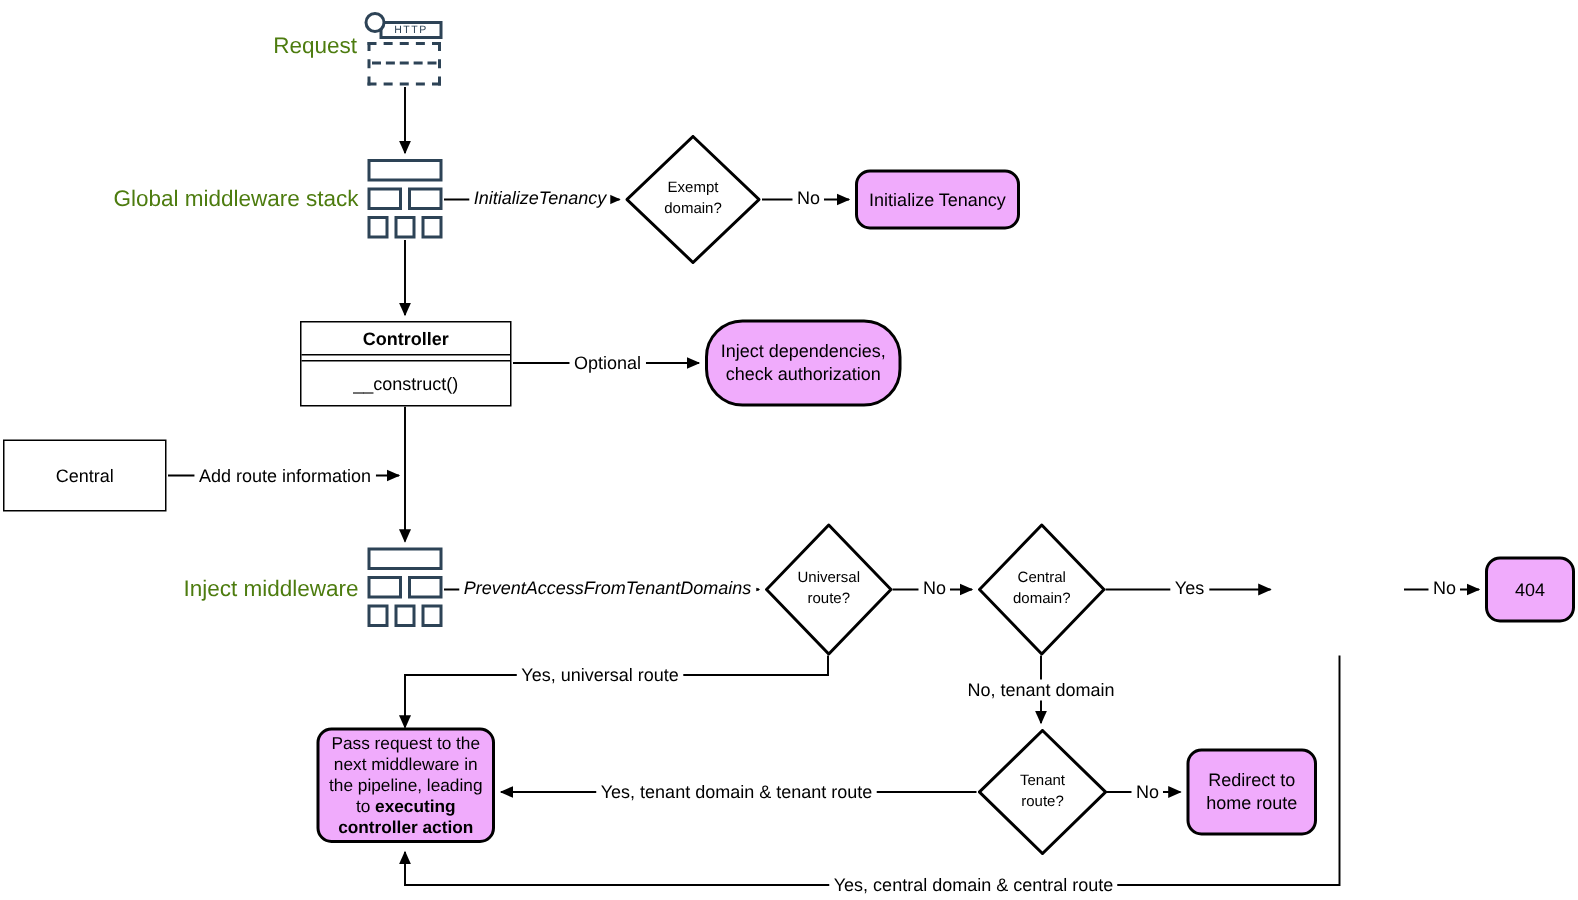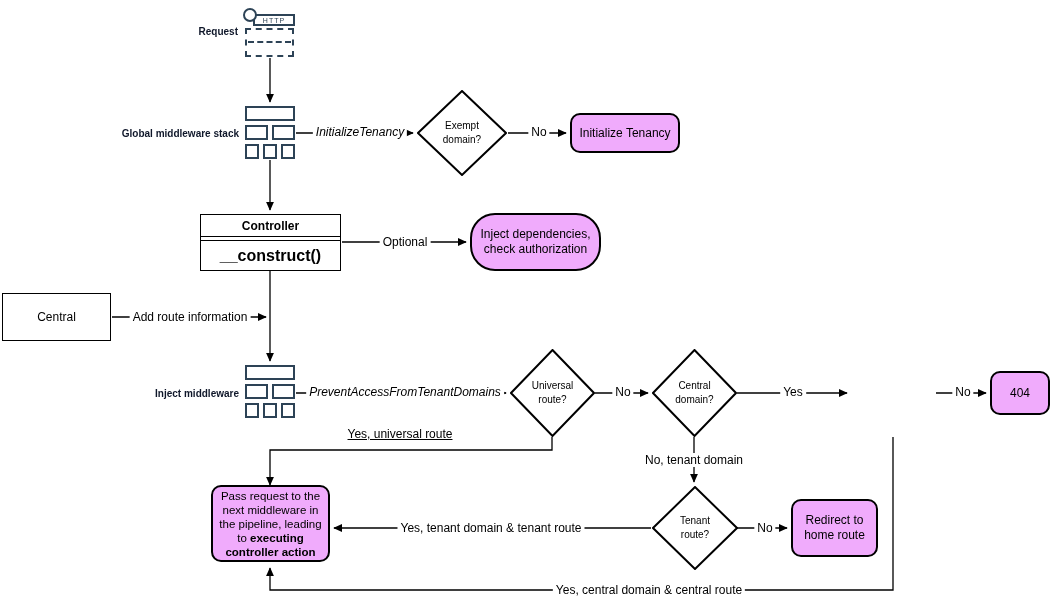--- a/index.html
+++ b/index.html
@@ -13,21 +13,21 @@
   
   .elabel {
     position:absolute; transform:translate(-50%,-50%);
     background:#ffffff; padding:0 3px; font-size:12px; line-height:14px;
     white-space:nowrap; color:#000;
   }
   .elabel.it { font-style:italic; }
 
   
   .navlabel {
-    position:absolute; color:#0f172a; font-weight:bold; font-size:10px;
+    position:absolute; color:#4d7c0f; font-weight:normal; font-size:15px;
     text-align:right; white-space:nowrap; transform:translateY(-50%);
   }
 
   
   .diamond { position:absolute; }
   .diamond svg { display:block; position:absolute; left:0; top:0; }
   .diamond .dlabel {
     position:absolute; inset:0; display:flex; align-items:center; justify-content:center;
     text-align:center; font-size:10px; line-height:14px; padding:0 14px;
   }
@@ -45,21 +45,21 @@
     position:absolute; box-sizing:border-box; border:1px solid #000; background:#fff;
     display:flex; align-items:center; justify-content:center; font-size:12px;
   }
 
   
   .uml { position:absolute; box-sizing:border-box; border:1px solid #000; background:#fff;
          display:flex; flex-direction:column; }
   .uml .utitle { height:21px; border-bottom:1px solid #000; display:flex; align-items:center;
                  justify-content:center; font-weight:bold; font-size:12px; }
   .uml .ugap { height:3px; border-bottom:1px solid #000; }
-  .uml .ubody { flex:1; display:flex; align-items:center; justify-content:center; font-size:16px;font-weight:bold; }
+  .uml .ubody { flex:1; display:flex; align-items:center; justify-content:center; font-size:12px; }
 
   
   .stack { position:absolute; width:50px; display:flex; flex-direction:column; gap:4px; }
   .stack .srow { display:flex; gap:4px; height:15px; }
   .stack .cell { box-sizing:border-box; border:2px solid #2d4356; background:#fff; flex:1; }
 
   
   .reqicon { position:absolute; left:243px; top:7px; width:52px; height:50px; }
   .reqicon .circ { position:absolute; left:0; top:1px; width:10px; height:10px;
                    border:2px solid #2d4356; border-radius:50%; background:#fff; z-index:2; }
@@ -205,19 +205,19 @@
   </div>
 
   <div class="elabel it" style="left:360px; top:132px;">InitializeTenancy</div>
   <div class="elabel" style="left:539px; top:132px;">No</div>
   <div class="elabel" style="left:405px; top:242px;">Optional</div>
   <div class="elabel" style="left:190px; top:317px;">Add route information</div>
   <div class="elabel it" style="left:405px; top:392px;">PreventAccessFromTenantDomains</div>
   <div class="elabel" style="left:623px; top:392px;">No</div>
   <div class="elabel" style="left:793px; top:392px;">Yes</div>
   <div class="elabel" style="left:963px; top:392px;">No</div>
-  <div class="elabel" style="left:400px; top:434px;text-decoration:underline;">Yes, universal route</div>
+  <div class="elabel" style="left:400px; top:450px;">Yes, universal route</div>
   <div class="elabel" style="left:694px; top:460px;">No, tenant domain</div>
   <div class="elabel" style="left:491px; top:528px;">Yes, tenant domain &amp; tenant route</div>
   <div class="elabel" style="left:765px; top:528px;">No</div>
   <div class="elabel" style="left:649px; top:590px;">Yes, central domain &amp; central route</div>
 
 </div>
 
 </body></html>

